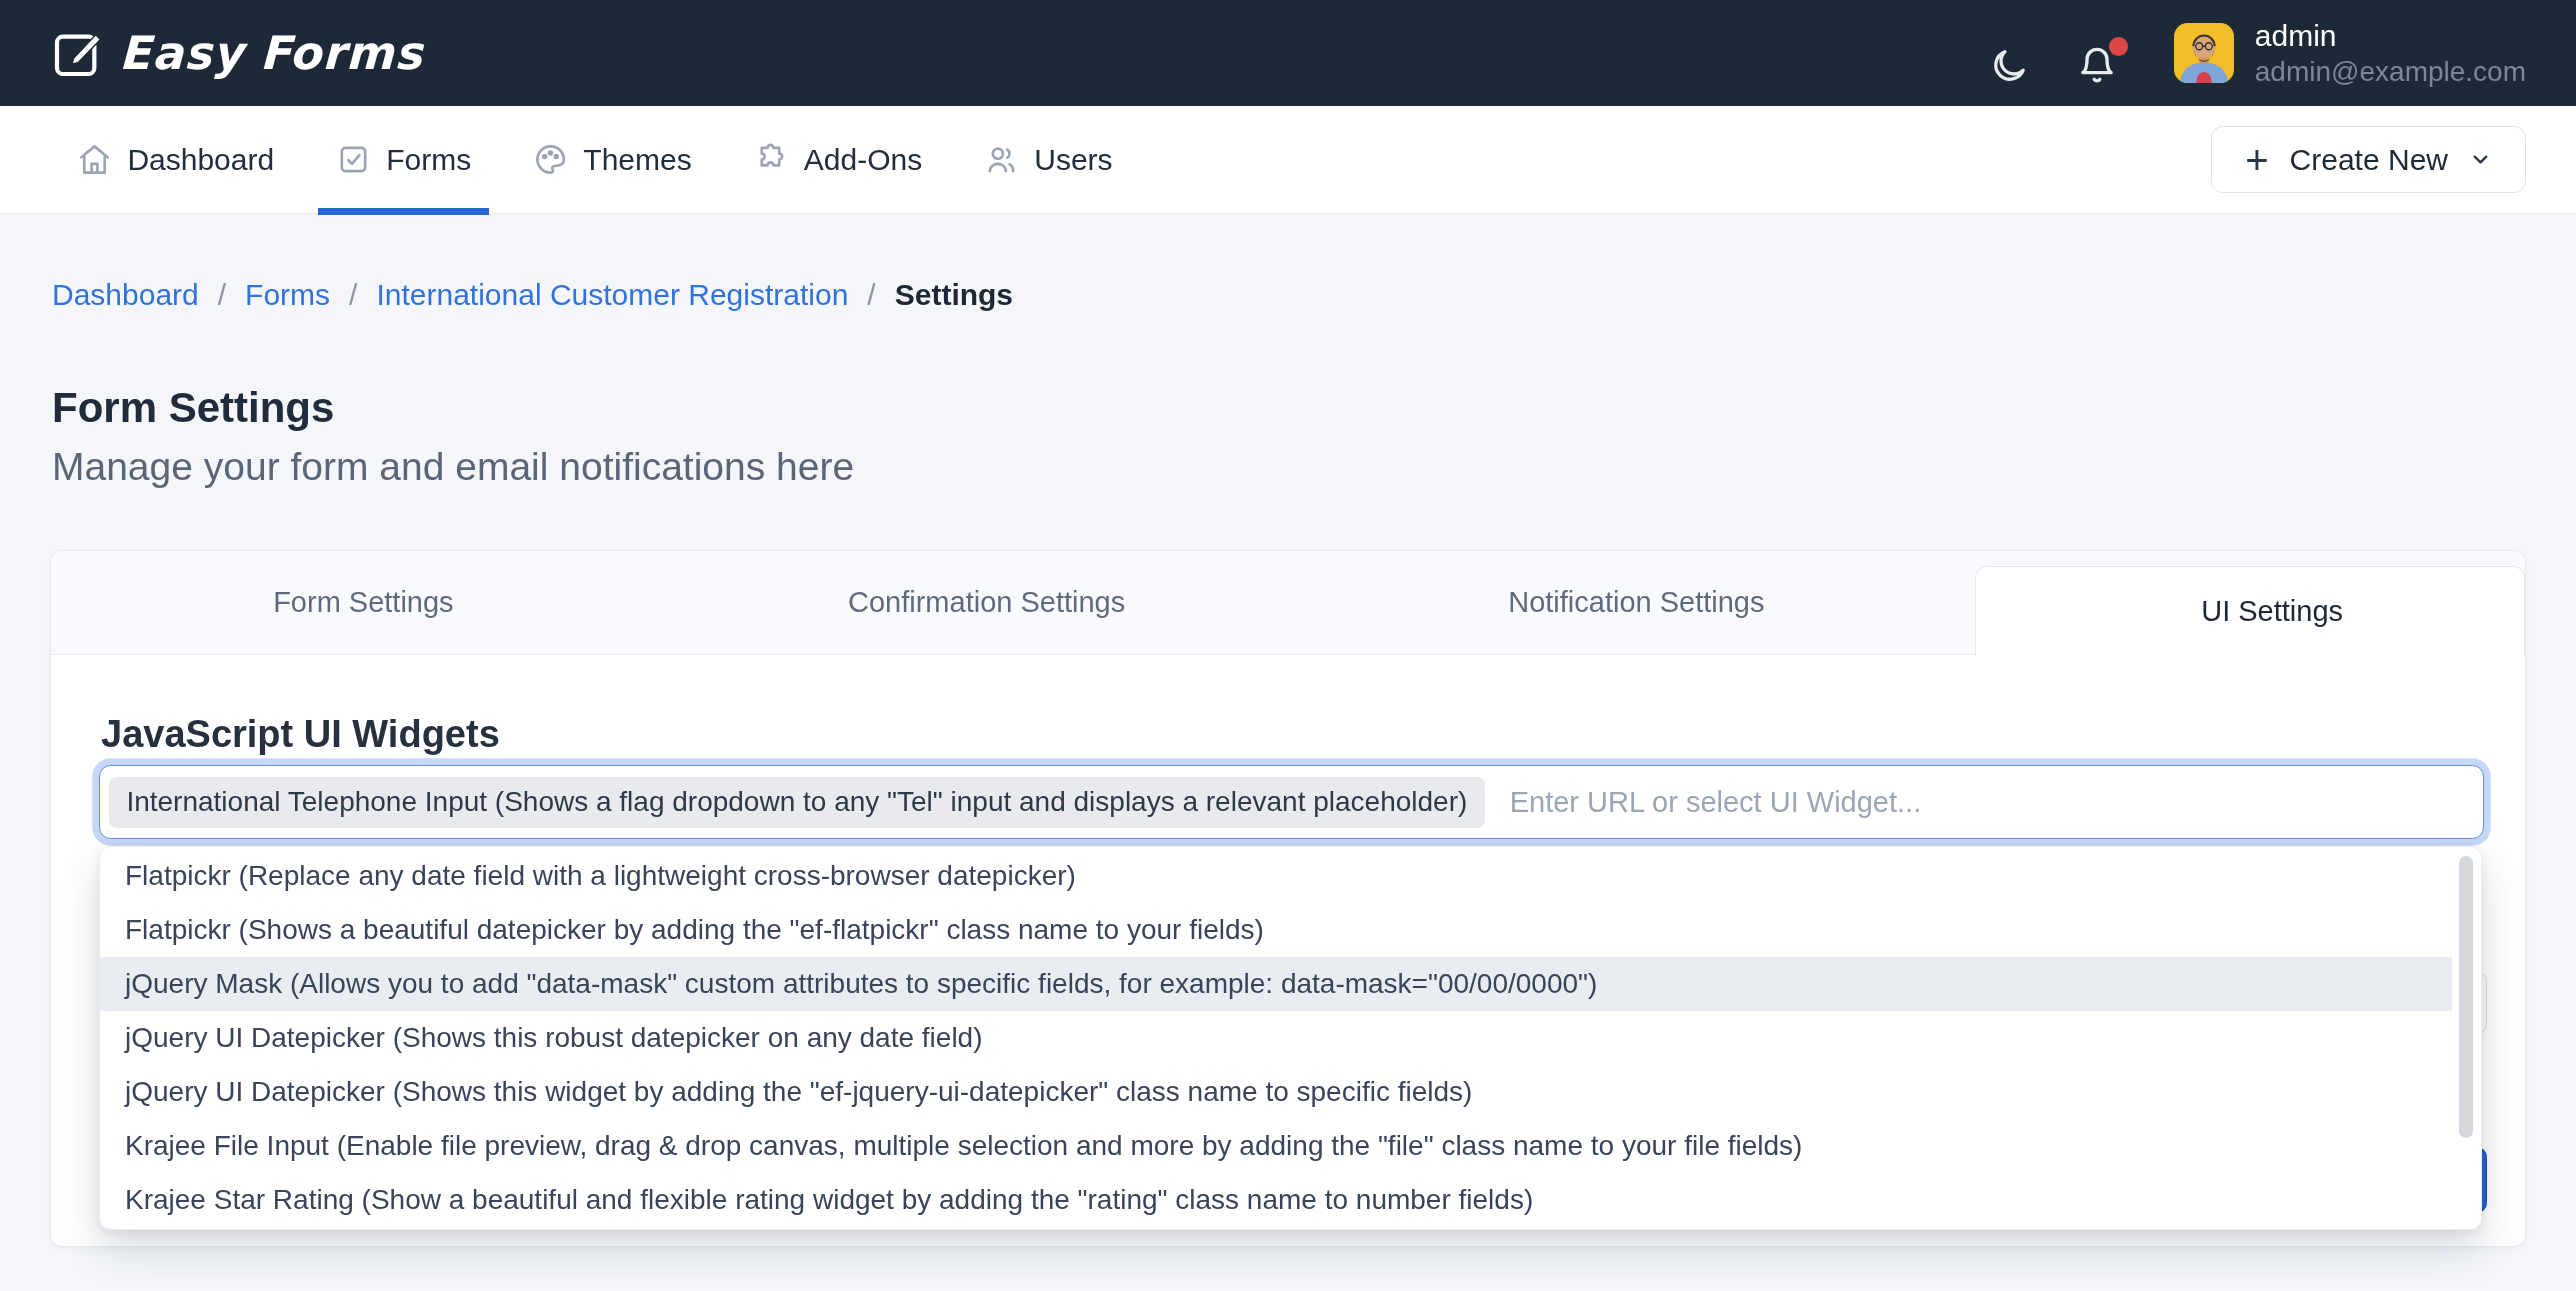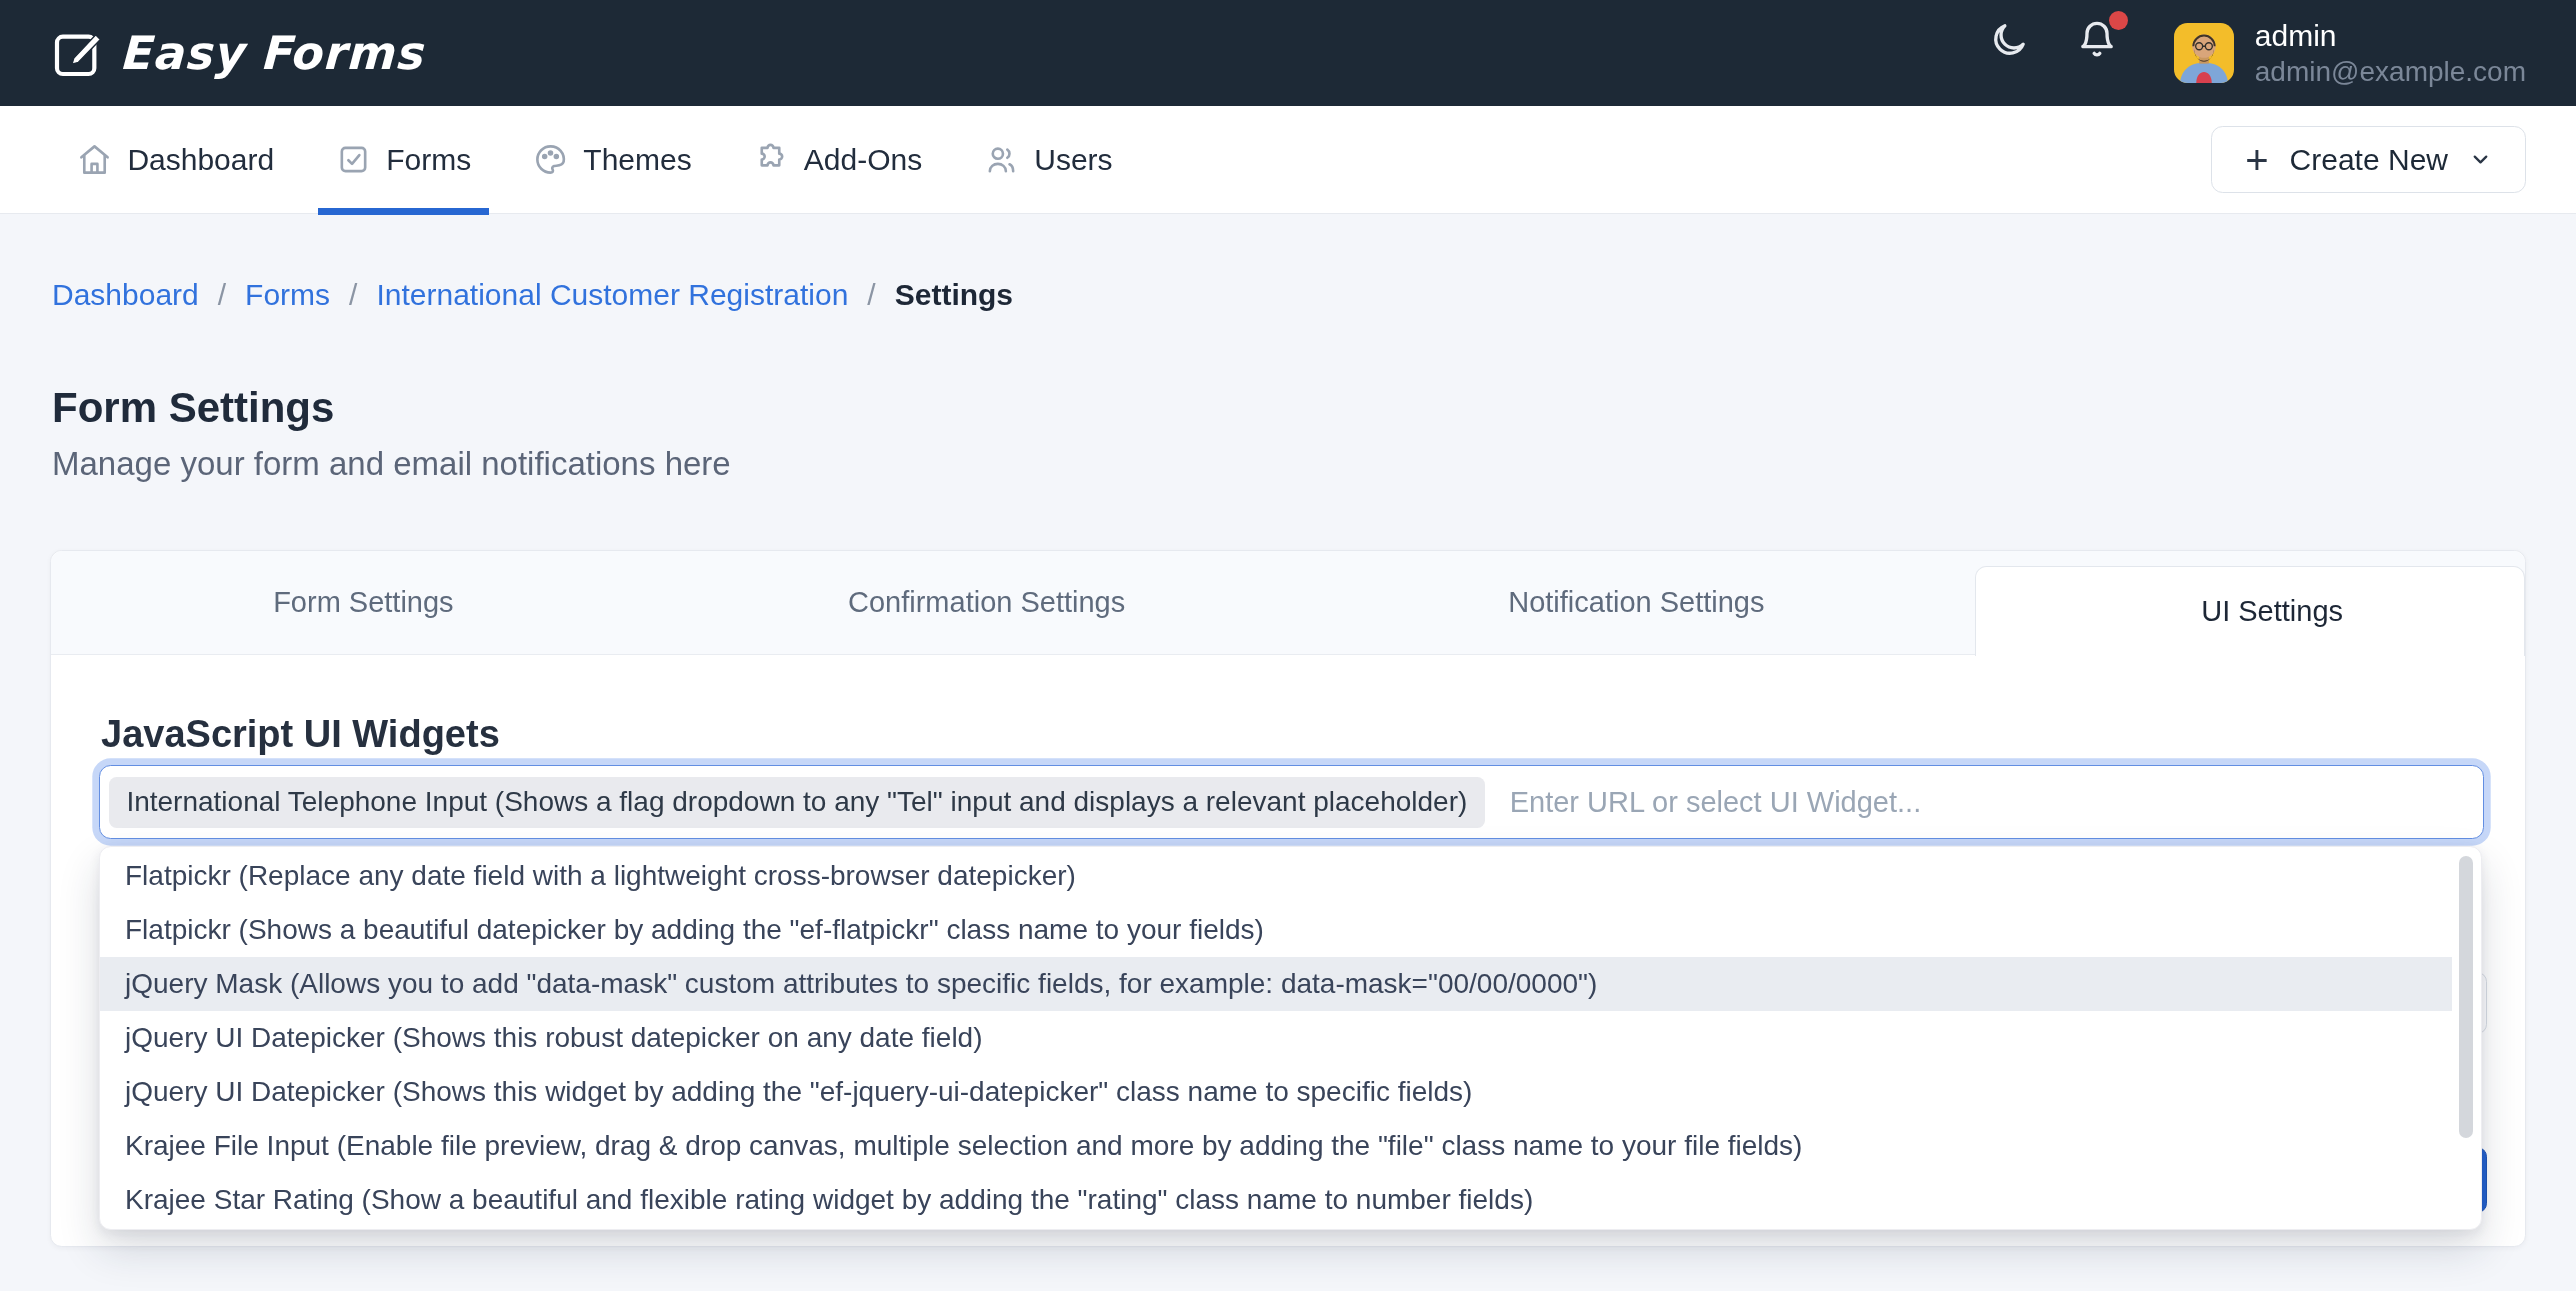--- a/index.html
+++ b/index.html
@@ -14,21 +14,21 @@
     position:absolute; left:0; top:0; width:2576px; height:106px;
     background:#1d2936; display:flex; align-items:center;
     padding:0 50px; justify-content:space-between;
   }
   .brand { display:flex; align-items:center; gap:17.4px; color:#fff; }
   .brand svg { width:56px; height:56px; }
   .brand-name {
     font-size:46px; font-weight:800; font-style:italic; letter-spacing:1px;
     transform:skewX(-4deg); font-family:"DejaVu Sans", sans-serif;
   }
-  .topbar-right { display:flex; align-items:flex-start; gap:42px; }
+  .topbar-right { display:flex; align-items:flex-end; gap:42px; }
   .icon-btn { position:relative; width:46px; height:46px; display:flex; align-items:center; justify-content:center; cursor:pointer; }
   .icon-btn svg { width:40px; height:40px; stroke:#e7eaef; fill:none; stroke-width:2; stroke-linecap:round; stroke-linejoin:round; }
   .notif-dot {
     position:absolute; top:-5.8px; right:-7.7px; width:19px; height:19px;
     border-radius:50%; background:#db4747;
   }
   .user-chip { display:flex; align-items:center; gap:21px; margin-left:11.6px; }
   .avatar { width:60px; height:60px; border-radius:13.5px; overflow:hidden; flex:0 0 auto; }
   .user-meta { display:flex; flex-direction:column; line-height:1.25; }
   .user-name { color:#ffffff; font-size:30px; }
@@ -62,21 +62,21 @@
   .breadcrumb {
     position:absolute; left:52px; top:278px; display:flex; gap:19px;
     font-size:30px; align-items:center;
   }
   .crumb { color:#3172dd; cursor:pointer; }
   .crumb-sep { color:#8b95a4; }
   .crumb-current { color:#1d2736; font-weight:700; }
 
   
   .page-title { position:absolute; left:52px; top:384px; font-size:42px; font-weight:700; color:#202b3b; }
-  .page-subtitle { position:absolute; left:52px; top:445px; font-size:33px; color:#5b6578; }
+  .page-subtitle { position:absolute; left:52px; top:445px; font-size:39px; color:#5b6578; }
 
   
   .card {
     position:absolute; left:50px; top:550px; width:2476px; height:697px;
     background:#ffffff; border:1.9px solid #e6e9ef; border-radius:11.6px;
     box-shadow:0 1.9px 5.8px rgba(25,35,55,0.04);
   }
   .tabs {
     position:relative; display:flex; height:104px;
     background:#f8fafd; border-bottom:1.9px solid #e9ecf1;

